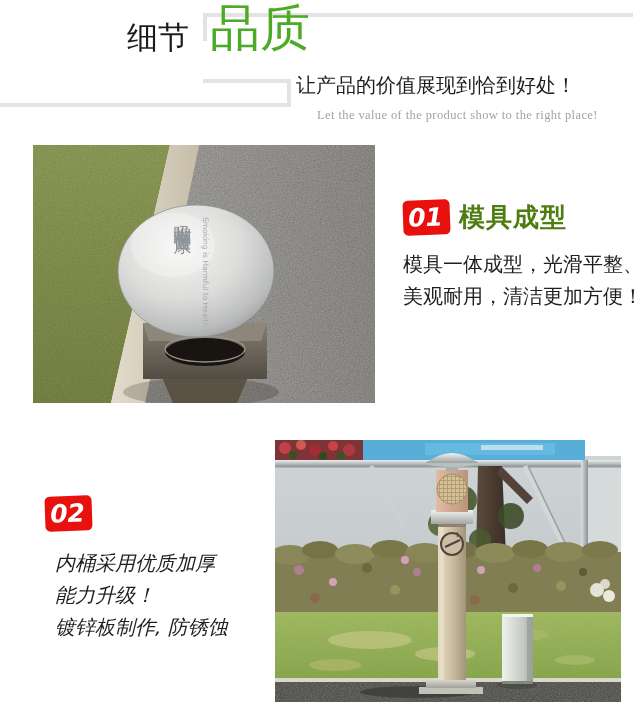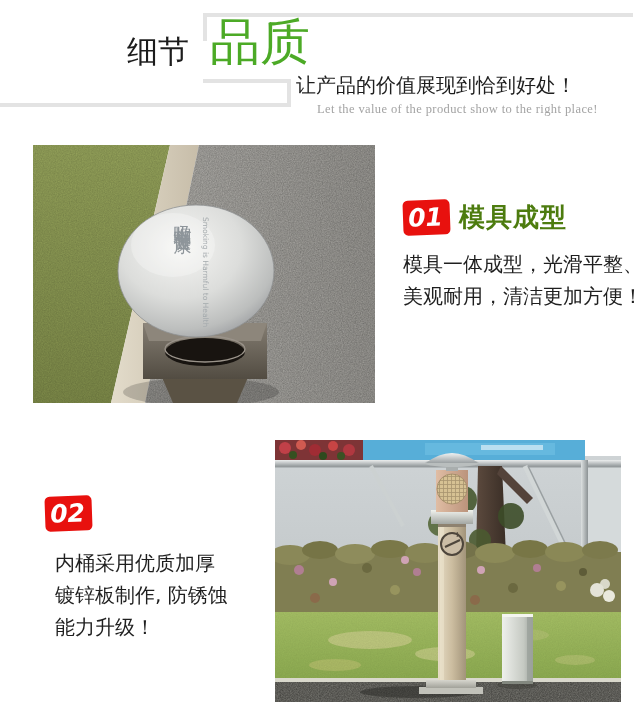--- a/index.html
+++ b/index.html
@@ -9,56 +9,56 @@
   }
   
   .deco{position:absolute;background:#e3e3e3;}
   .deco-top{left:203px;top:13px;width:430px;height:4px;}
   .deco-stub{left:203px;top:13px;width:4px;height:28px;}
   .deco-step-top{left:203px;top:79px;width:88px;height:4px;}
   .deco-step-right{left:287px;top:79px;width:4px;height:28px;}
   .deco-bottom{left:0px;top:103px;width:291px;height:4px;}
 
   .title-row{
-    position:absolute;left:127px;top:22px;height:45px;
+    position:absolute;left:127px;top:8px;height:45px;
     display:flex;align-items:flex-end;color:#1c1c1c;white-space:nowrap;
   }
   .title-row span{line-height:1;display:block;}
   .t-black{font-size:31px;font-weight:500;}
   .t-gap{width:17px;}
   .t-gap2{width:4px;}
   .t-green{font-size:50px;font-weight:500;color:#4caa26;}
 
   .subtitle{
     position:absolute;left:296px;top:72px;font-size:20px;color:#1e1e1e;
     white-space:nowrap;letter-spacing:0px;
   }
   .subtitle-en{
-    position:absolute;left:317px;top:102px;font-size:12.5px;color:#a3a3a3;
+    position:absolute;left:317px;top:108px;font-size:12.5px;color:#a3a3a3;
     font-family:"Liberation Serif","DejaVu Serif",serif;white-space:nowrap;letter-spacing:.4px;
   }
 
   .photo{position:absolute;display:block;}
   .photo-top{left:33px;top:145px;}
   .photo-bottom{left:275px;top:440px;}
 
   .feature{position:absolute;}
   .feature-01{left:403px;top:200px;width:245px;}
   .feature-02{left:45px;top:496px;width:210px;}
   .feature-head{display:flex;align-items:center;gap:9px;}
   .badge{
     width:47px;height:35px;background:#e8110e;color:#fff;border-radius:5px;
     font-size:25px;font-weight:bold;font-style:italic;
     display:flex;align-items:center;justify-content:center;
     transform:rotate(-2deg);padding-right:2px;box-sizing:border-box;
   }
   .feature-title{margin:0;font-size:26px;font-weight:bold;color:#4d7c0f;letter-spacing:1px;white-space:nowrap;}
   .feature-desc{margin:13px 0 0 0;font-size:20px;line-height:32px;color:#1f1f1f;}
   .feature-desc div{white-space:nowrap;}
-  .feature-02 .feature-desc{margin-left:10px;margin-top:16px;}
+  .feature-02 .feature-desc{margin-left:10px;margin-top:16px;font-style:italic;}
 </style>
 </head>
 <body>
 
 <div class="page">
 
   <div class="deco deco-top"></div>
   <div class="deco deco-stub"></div>
   <div class="deco deco-step-top"></div>
   <div class="deco deco-step-right"></div>
@@ -143,22 +143,22 @@
       <div>美观耐用，清洁更加方便！</div>
     </div>
   </div>
 
   <div class="feature feature-02">
     <div class="feature-head">
       <div class="badge">02</div>
     </div>
     <div class="feature-desc">
       <div>内桶采用优质加厚</div>
+      <div>能力升级！</div>
       <div>镀锌板制作, 防锈蚀</div>
-      <div>能力升级！</div>
     </div>
   </div>
 
   <svg class="photo photo-bottom" width="346" height="262" viewBox="0 0 346 262" aria-hidden="true">
     <defs>
       <linearGradient id="wallG" x1="0" y1="0" x2="0" y2="1">
         <stop offset="0" stop-color="#ced3d5"></stop>
           <stop offset="1" stop-color="#c1c6c8"></stop>
       </linearGradient>
       <linearGradient id="frameG" x1="0" y1="0" x2="0" y2="1">

